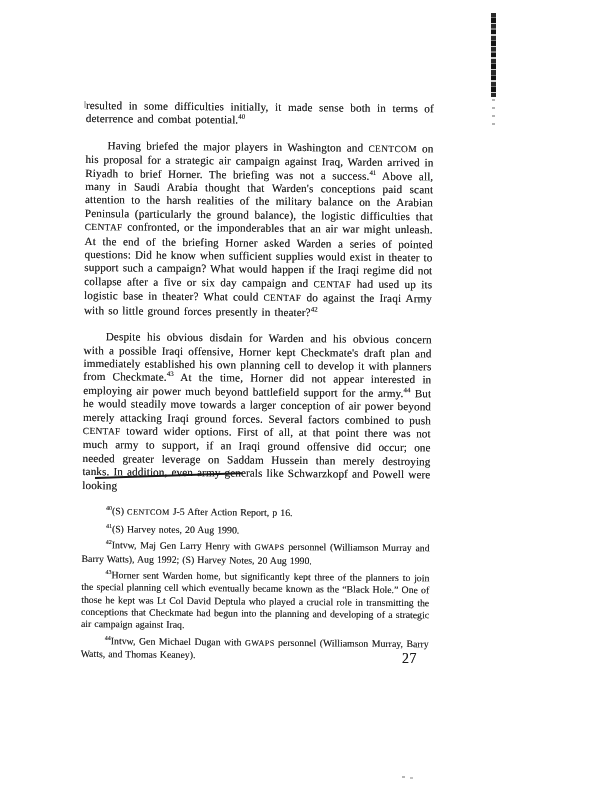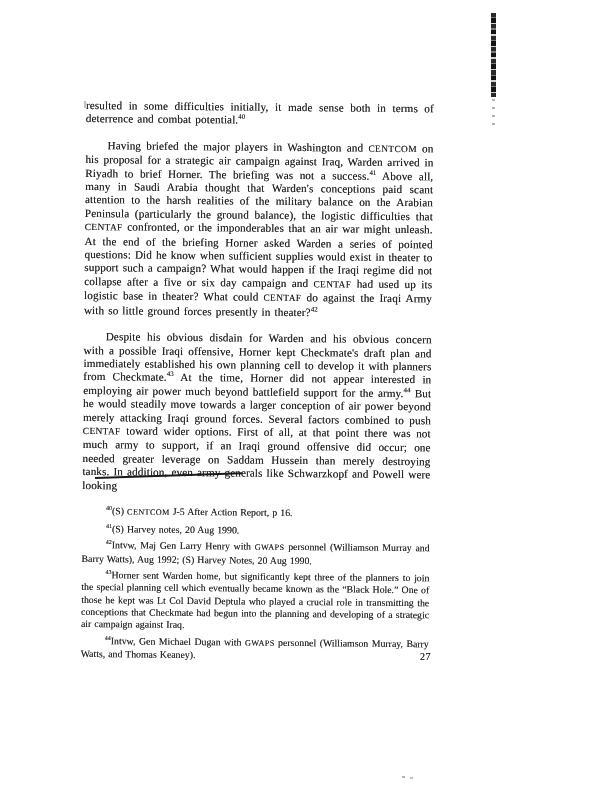--- a/index.html
+++ b/index.html
@@ -61,23 +61,23 @@
     top: 477px;
     width: 147px;
     height: 1.8px;
     background: #1a1a1a;
     transform: rotate(-1.9deg);
     transform-origin: 0 50%;
   }
 
   .page-number {
     position: absolute;
-    left: 420px;
+    left: 402px;
     top: 651px;
-    font-size: 10px;
+    font-size: 14px;
     letter-spacing: 0.5px;
     text-shadow: 0 0 0.5px rgba(0,0,0,0.6);
   }
 
   
   .art-right-dark {
     position: absolute;
     right: 0;
     top: 13px;
     width: 5px;

